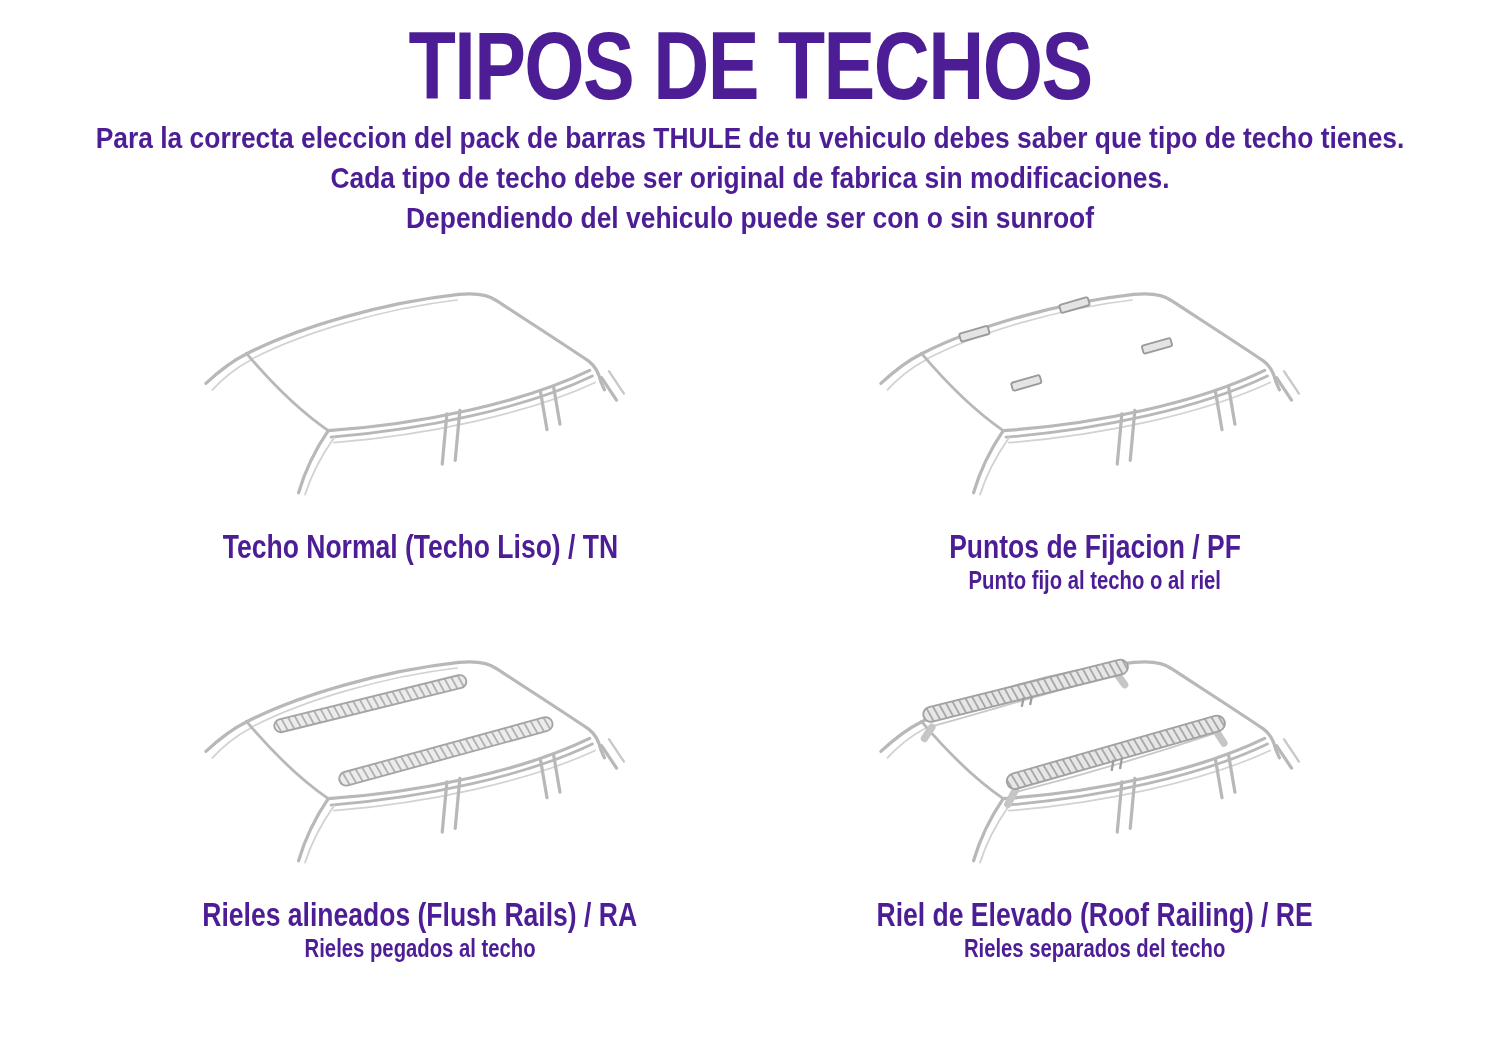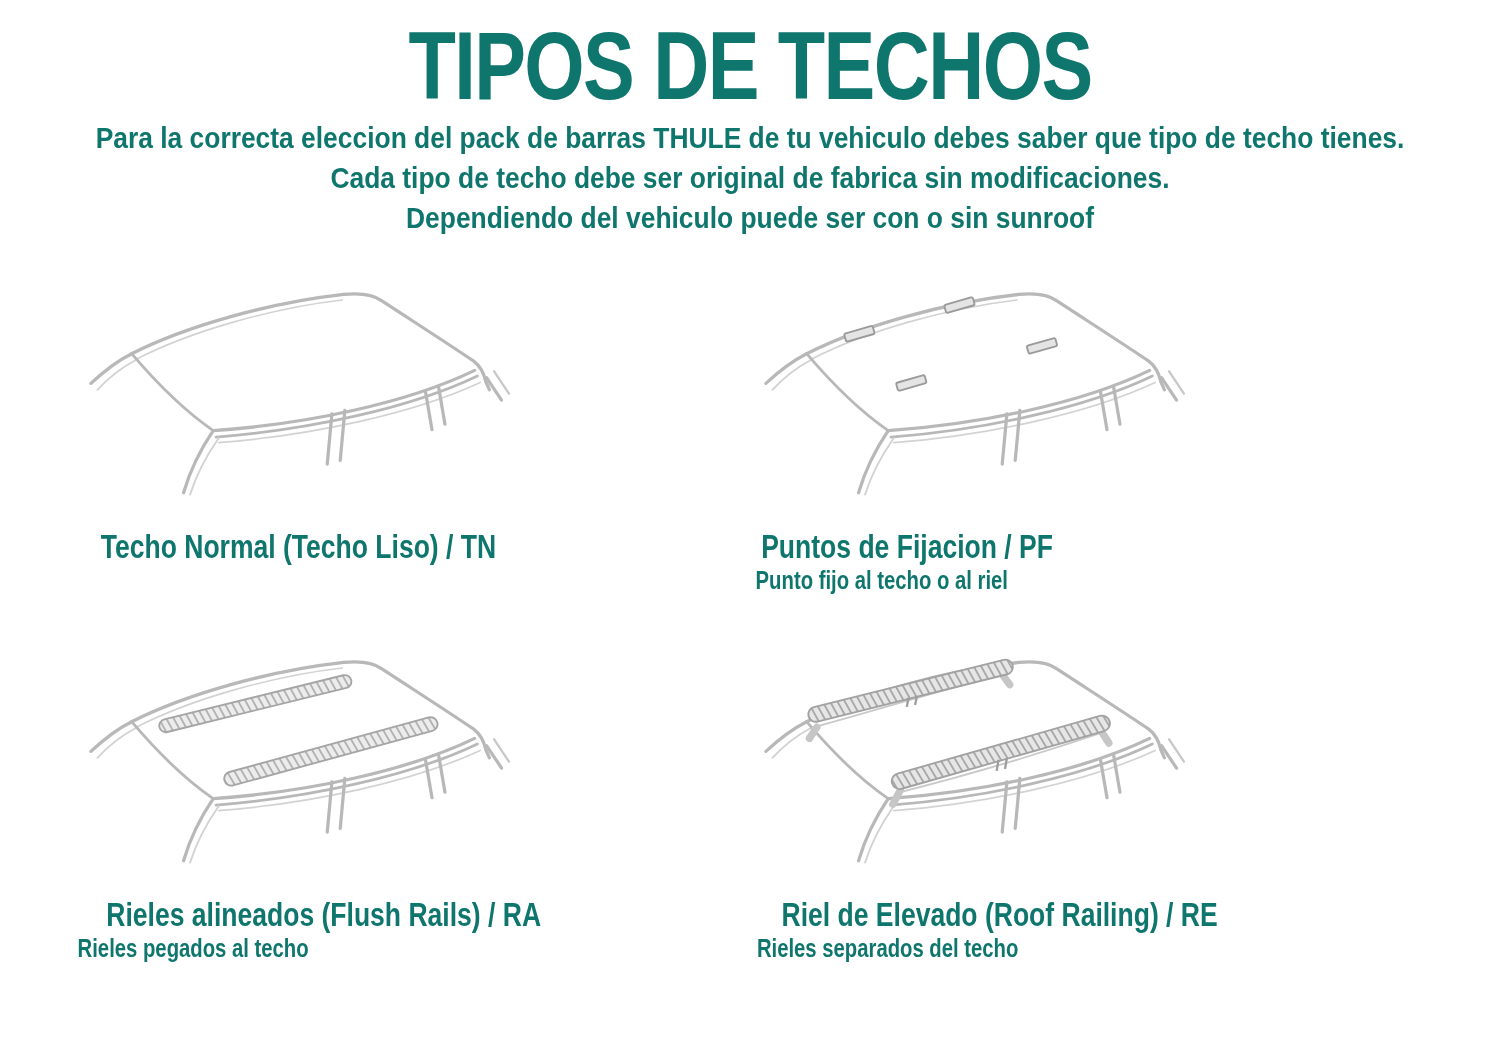--- a/index.html
+++ b/index.html
@@ -1,36 +1,36 @@
 <!DOCTYPE html>
 <html><head>
 <meta charset="utf-8">
 <style>
   * { margin:0; padding:0; box-sizing:border-box; }
   body { background:#ffffff; }
   .page {
     width:1500px; height:1061px; background:#ffffff; overflow:hidden;
-    font-family:"Liberation Sans", sans-serif; color:#0f766e; position:relative;
+    font-family:"Liberation Sans", sans-serif; color:#4c1d95; position:relative;
   }
   .page-title {
     margin-top:14px; text-align:center; font-size:97px; font-weight:bold;
     line-height:104px; letter-spacing:-2px;
     transform:scaleX(0.80); transform-origin:50% 50%; white-space:nowrap;
   }
   .intro { margin-top:0; }
   .intro-line {
     text-align:center; font-size:30px; font-weight:bold; line-height:40px;
     transform:scaleX(0.88); transform-origin:50% 50%; white-space:nowrap;
   }
   .grid {
     margin-top:36px;
     display:grid; grid-template-columns:750px 750px; row-gap:46px;
   }
   figure { display:block; }
-  .fig-inner { display:flex; flex-direction:column; align-items:flex-start; }
+  .fig-inner { display:flex; flex-direction:column; align-items:center; }
   .fig-left .fig-inner { transform:translateX(45px); }
   .fig-right .fig-inner { transform:translateX(-30px); }
   .roof-svg { display:block; }
   .caption {
     margin-top:12px; text-align:center; font-size:34px; font-weight:bold;
     line-height:38px; transform:scaleX(0.78); transform-origin:50% 50%; white-space:nowrap;
   }
   .subcaption {
     text-align:center; font-size:26px; font-weight:bold; line-height:31px;
     transform:scaleX(0.78); transform-origin:50% 50%; white-space:nowrap;

